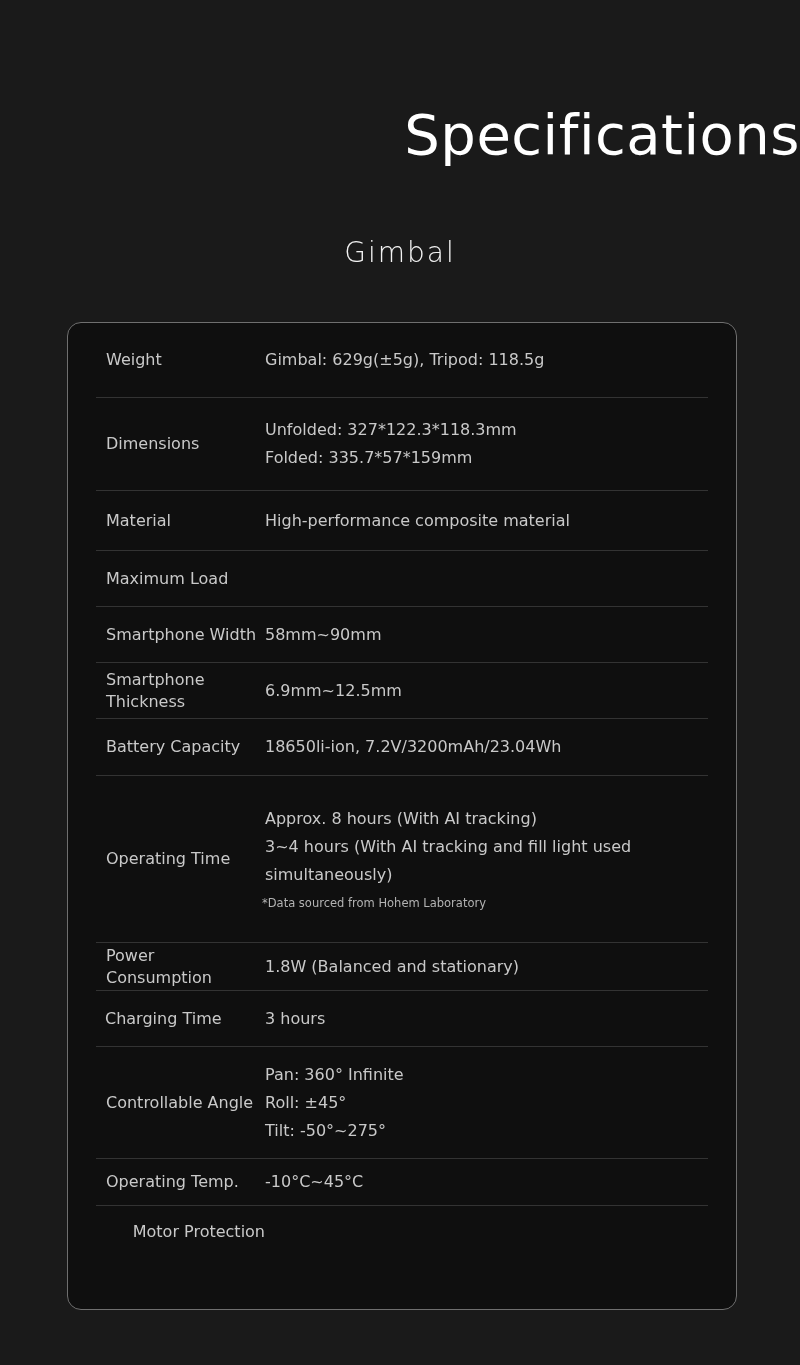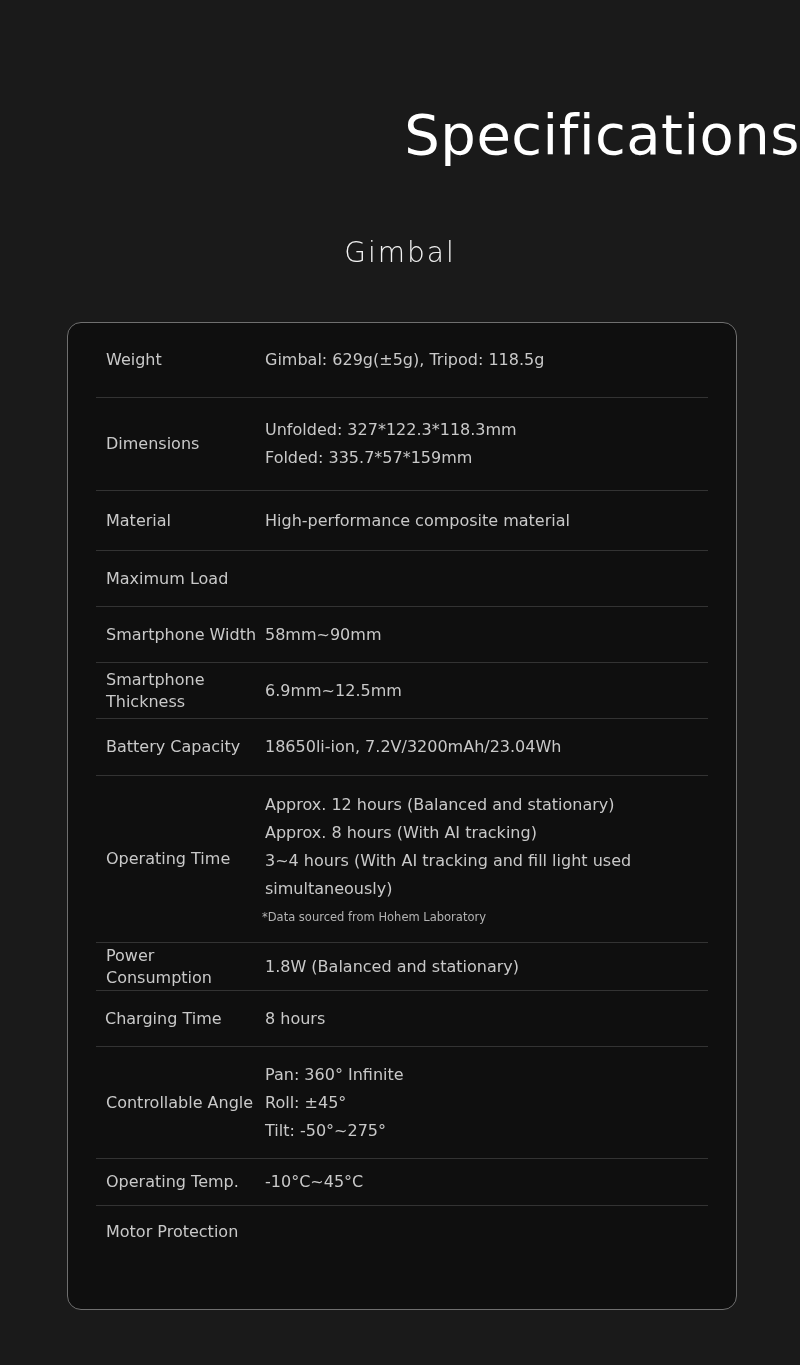--- a/index.html
+++ b/index.html
@@ -78,48 +78,47 @@
   </div>
   <div class="row" style="top:396px; height:57px;">
     <div class="label">Battery Capacity</div>
     <div class="value">
         <div>18650li-ion, 7.2V/3200mAh/23.04Wh</div>
       </div>
   </div>
   <div class="row" style="top:453px; height:167px;">
     <div class="label">Operating Time</div>
     <div class="value" style="padding-right:70px;">
-      <div>Approx. 12 hours (Balanced and stationary)</div>
       <div>Approx. 8 hours (With AI tracking)</div>
       <div>3~4 hours (With AI tracking and fill light used simultaneously)</div>
       <div class="note">*Data sourced from Hohem Laboratory</div>
     </div>
   </div>
   <div class="row" style="top:620px; height:48px;">
     <div class="label">Power Consumption</div>
     <div class="value">
         <div>1.8W (Balanced and stationary)</div>
       </div>
   </div>
   <div class="row" style="top:668px; height:56px;">
     <div class="label" style="padding-left:9px;">Charging Time</div>
     <div class="value">
-        <div>8 hours</div>
+        <div>3 hours</div>
       </div>
   </div>
   <div class="row" style="top:724px; height:112px;">
     <div class="label">Controllable Angle</div>
     <div class="value">
       <div>Pan: 360° Infinite</div>
       <div>Roll: ±45°</div>
       <div>Tilt: -50°~275°</div>
     </div>
   </div>
   <div class="row" style="top:836px; height:47px;">
     <div class="label">Operating Temp.</div>
     <div class="value">
         <div>-10°C~45°C</div>
       </div>
   </div>
   <div class="row last" style="top:895px; height:70px;">
-    <div class="label" style="line-height:28px;">Motor Protection</div>
+    <div class="label" style="line-height:28px;text-align:right;">Motor Protection</div>
   </div>
 </div>
 
 </body></html>

